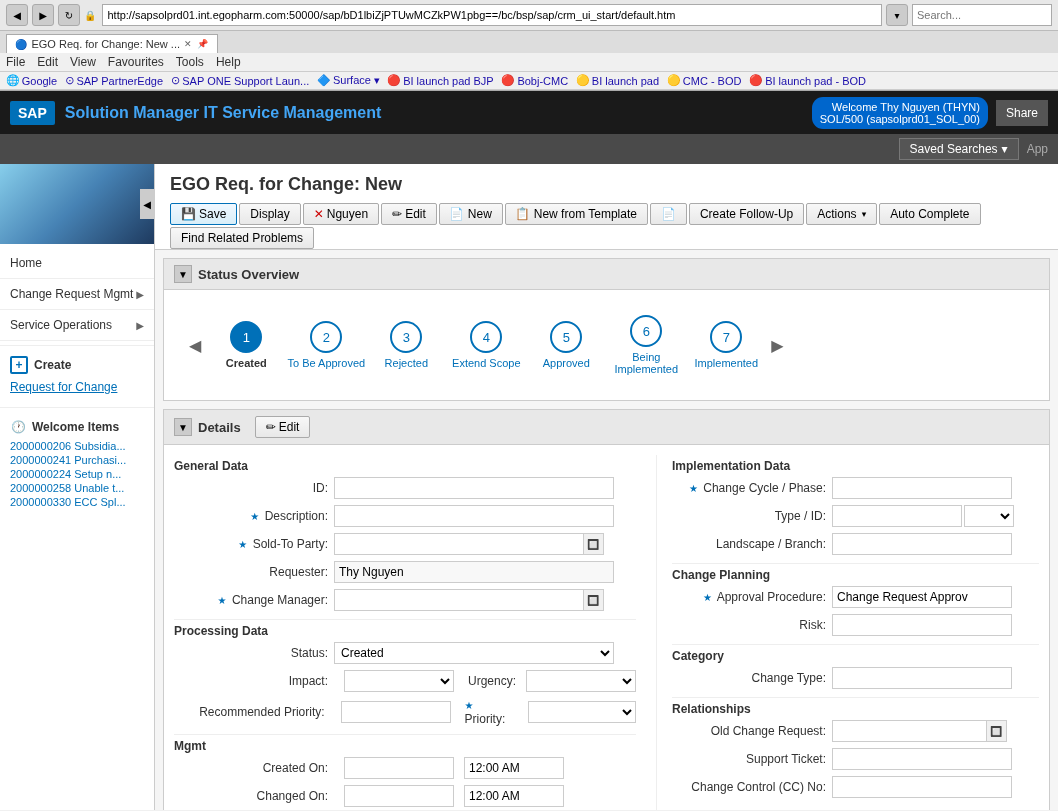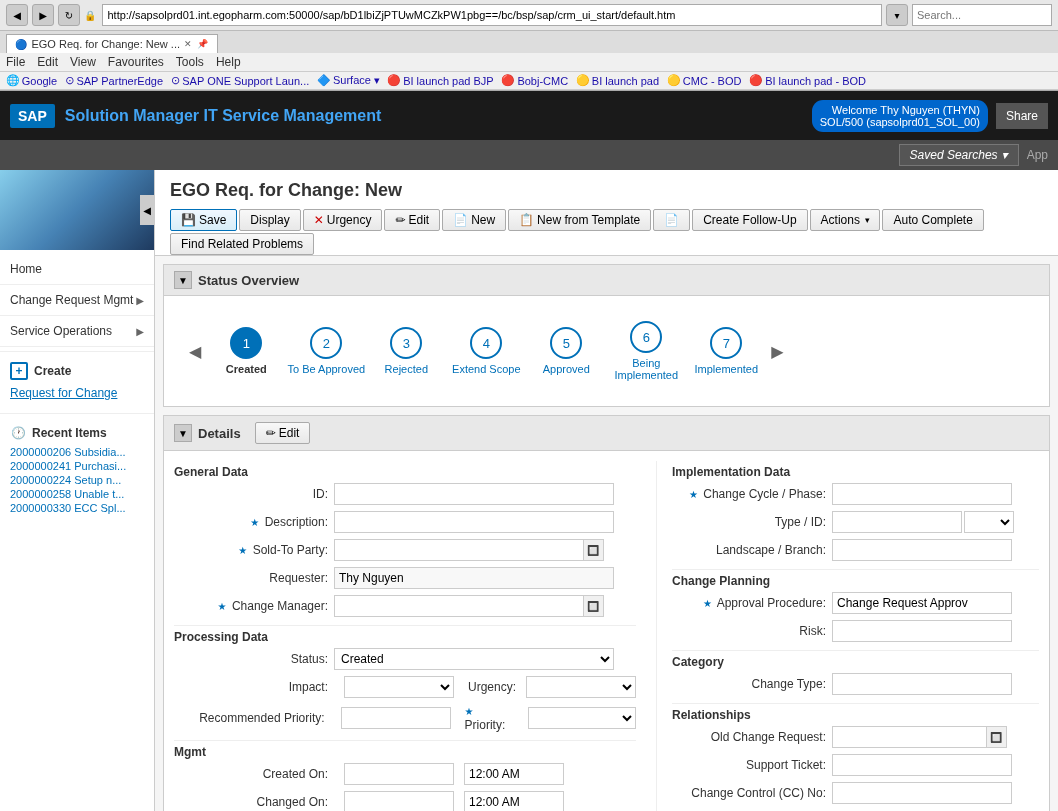--- a/index.html
+++ b/index.html
@@ -14,30 +14,30 @@
     .search-bar { width: 140px; height: 22px; border: 1px solid #aaa; padding: 0 4px; font-size: 11px; }
     .browser-tabs { display: flex; align-items: flex-end; padding: 3px 6px 0; gap: 2px; }
     .browser-tab { background: white; border: 1px solid #aaa; border-bottom: none; padding: 3px 8px; font-size: 11px; cursor: pointer; display: flex; align-items: center; gap: 4px; }
     .browser-tab .close-x { font-size: 9px; color: #666; }
     .browser-menubar { display: flex; gap: 12px; padding: 2px 6px; background: #f0f0f0; border-bottom: 1px solid #ccc; font-size: 12px; }
     .browser-menubar span { cursor: pointer; }
     .bookmarks-bar { display: flex; align-items: center; padding: 2px 6px; gap: 8px; background: #f0f0f0; border-bottom: 1px solid #ccc; font-size: 11px; overflow: hidden; white-space: nowrap; }
     .bookmark-item { cursor: pointer; color: #1a0dab; display: flex; align-items: center; gap: 2px; }
 
     
-    .sap-header { background: #1a1a1a; display: flex; align-items: center; justify-content: space-between; padding: 0 10px; height: 49px; }
+    .sap-header { background: #1a1a1a; display: flex; align-items: center; justify-content: space-between; padding: 0 10px; height: 43px; }
     .sap-logo { background: #0070b8; color: white; font-weight: bold; font-size: 14px; padding: 4px 8px; border-radius: 2px; margin-right: 10px; }
     .sap-title { color: #42a5f5; font-size: 16px; font-weight: bold; }
     .sap-header-right { display: flex; align-items: center; gap: 8px; }
     .welcome-box { background: #0066cc; color: white; padding: 4px 8px; font-size: 11px; text-align: right; border-radius: 11px; }
     .share-btn { background: #555; color: white; border: none; padding: 6px 10px; font-size: 12px; cursor: pointer; }
 
     
     .saved-searches-bar { background: #4a4a4a; display: flex; align-items: center; justify-content: flex-end; padding: 4px 10px; gap: 8px; }
-    .saved-searches-btn { background: #555; color: white; border: 1px solid #777; padding: 3px 10px; font-size: 12px; cursor: pointer; display: flex; align-items: center; gap: 4px; font-style: italic; }
+    .saved-searches-btn { background: #555; color: white; border: 1px solid #777; padding: 3px 10px; font-size: 12px; cursor: pointer; display: flex; align-items: center; gap: 4px; }
     .app-link { color: #aaa; font-size: 12px; cursor: pointer; }
 
     
     .main-container { display: flex; height: calc(100vh - 165px); min-height: 600px; }
 
     
     .sidebar { width: 155px; min-width: 155px; background: white; border-right: 1px solid #ccc; overflow-y: auto; }
     .sidebar-banner { width: 100%; height: 80px; background: linear-gradient(135deg, #87ceeb, #4682b4, #1e3a5f); position: relative; }
     .sidebar-toggle { position: absolute; right: 0; top: 50%; transform: translateY(-50%); background: #ccc; border: none; width: 14px; height: 30px; cursor: pointer; font-size: 10px; }
     .sidebar-nav { padding: 4px 0; }
@@ -183,21 +183,21 @@
     <div class="sidebar-section">
       <div class="sidebar-section-title">
         <div class="sidebar-create-icon">+</div>
         <span>Create</span>
       </div>
       <a class="sidebar-link">Request for Change</a>
     </div>
     <div class="sidebar-section">
       <div class="recent-items-title">
         <div class="recent-icon">🕐</div>
-        <span>Recent Items</span>
+        <span>Welcome Items</span>
       </div>
       <a class="recent-link">2000000206 Subsidia...</a>
       <a class="recent-link">2000000241 Purchasi...</a>
       <a class="recent-link">2000000224 Setup n...</a>
       <a class="recent-link">2000000258 Unable t...</a>
       <a class="recent-link">2000000330 ECC Spl...</a>
     </div>
   </div>
 
   <div class="content-area">
@@ -207,21 +207,21 @@
       <div class="toolbar">
         <button class="tool-btn primary">
           <span>💾</span>
           <span>Save</span>
         </button>
         <button class="tool-btn">
           <span>Display</span>
         </button>
         <button class="tool-btn">
           <span style="color:#cc0000;">✕</span>
-          <span>Urgency</span>
+          <span>Nguyen</span>
         </button>
         <button class="tool-btn">
           <span>✏</span>
           <span>Edit</span>
         </button>
         <button class="tool-btn">
           <span>📄</span>
           <span>New</span>
         </button>
         <button class="tool-btn">

